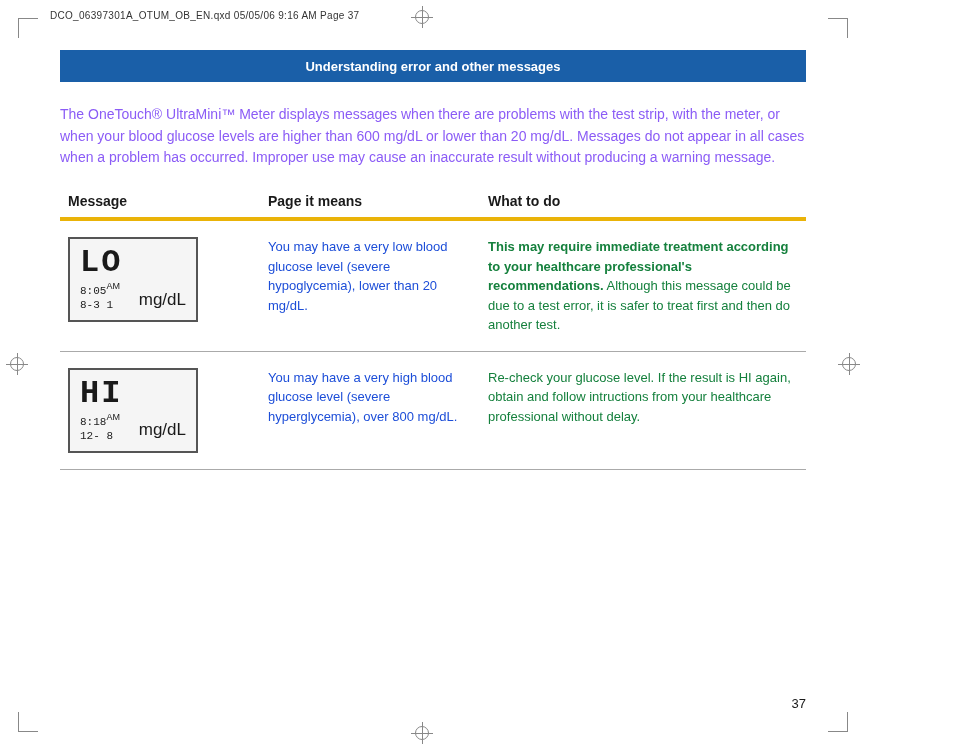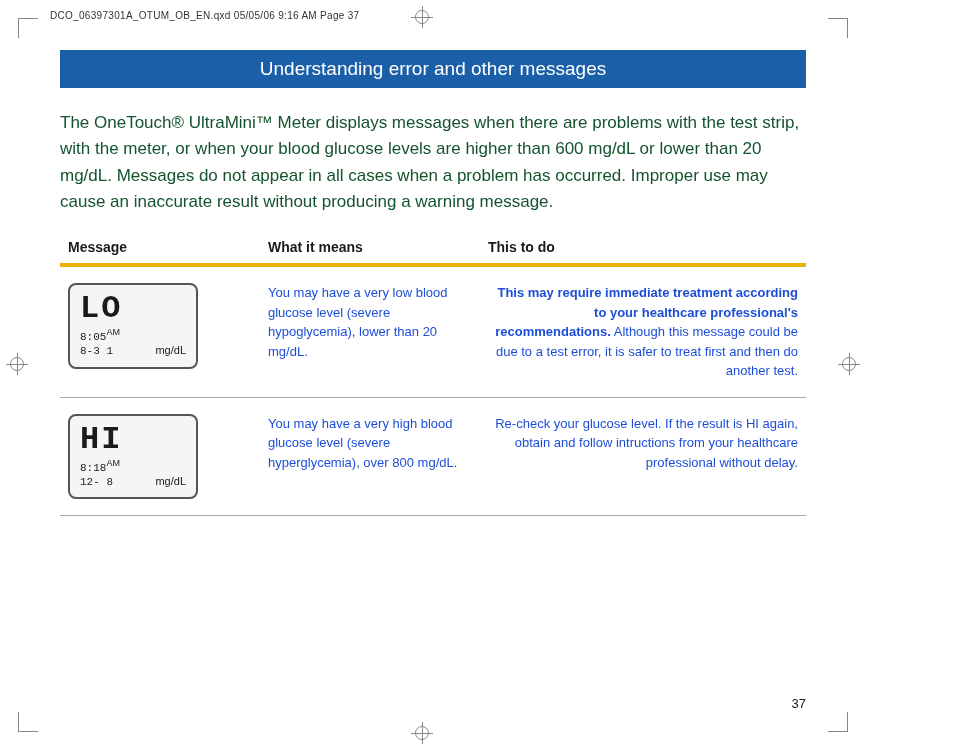--- a/index.html
+++ b/index.html
@@ -89,29 +89,29 @@
 
     
     .title-bar {
       background: #1a5fa8;
       padding: 8px 20px;
       text-align: center;
       margin-bottom: 22px;
     }
     .title-bar-text {
       color: #ffffff;
-      font-size: 19px;
-      font-weight: normal;
+      font-size: 13px;
+      font-weight: bold;
     }
 
     
     .intro-text {
-      font-size: 17px;
+      font-size: 14px;
       line-height: 1.55;
-      color: #14532d;
+      color: #8b5cf6;
       margin-bottom: 18px;
     }
 
     
     .msg-table {
       width: 100%;
       border-collapse: collapse;
     }
 
     .table-header-row th {
@@ -131,21 +131,21 @@
       vertical-align: top;
       padding: 16px 8px 16px 8px;
       border-bottom: 1px solid #aaa;
       font-size: 13px;
       line-height: 1.5;
     }
 
     
     .meter-display {
       border: 2px solid #555;
-      border-radius: 8px;
+      border-radius: 0;
       padding: 8px 10px;
       display: inline-block;
       background: #f5f5f5;
       min-width: 130px;
     }
 
     .meter-big-text {
       font-family: 'Courier New', monospace;
       font-size: 32px;
       font-weight: bold;
@@ -170,39 +170,38 @@
     }
 
     .meter-am {
       font-size: 9px;
       color: #1a1a1a;
       vertical-align: super;
       font-family: Arial, sans-serif;
     }
 
     .meter-mgdl {
-      font-size: 11px;
+      font-size: 17px;
       color: #1a1a1a;
       font-family: Arial, sans-serif;
       align-self: flex-end;
     }
 
     
     .means-text {
       font-size: 13px;
       line-height: 1.5;
       color: #1d4ed8;
     }
 
     
     .todo-text {
       font-size: 13px;
       line-height: 1.5;
-      color: #1d4ed8;
-      text-align: right;
+      color: #15803d;
     }
 
     .todo-bold {
       font-weight: bold;
     }
 
     
     .page-number {
       position: absolute;
       bottom: 39px;
@@ -243,22 +242,22 @@
     <div class="title-bar">
       <span class="title-bar-text">Understanding error and other messages</span>
     </div>
 
     <p class="intro-text">The OneTouch® UltraMini™ Meter displays messages when there are problems with the test strip, with the meter, or when your blood glucose levels are higher than 600 mg/dL or lower than 20 mg/dL. Messages do not appear in all cases when a problem has occurred. Improper use may cause an inaccurate result without producing a warning message.</p>
 
     <table class="msg-table">
       <thead>
         <tr class="table-header-row">
           <th class="th-message">Message</th>
-          <th class="th-means">What it means</th>
-          <th class="th-todo">This to do</th>
+          <th class="th-means">Page it means</th>
+          <th class="th-todo">What to do</th>
         </tr>
       </thead>
       <tbody id="table-body">
       <tr class="table-row">
             <td><div class="meter-display"><span class="meter-big-text">LO</span><div class="meter-small-row">
                   <div class="meter-time-block">8:05<sup class="meter-am">AM</sup><br>8-3 1</div>
                   <span class="meter-mgdl">mg/dL</span>
                 </div></div></td>
             <td class="means-text">You may have a very low blood glucose level (severe hypoglycemia), lower than 20 mg/dL.</td>
             <td class="todo-text"><span class="todo-bold">This may require immediate treatment according to your healthcare professional's recommendations.</span><span> Although this message could be due to a test error, it is safer to treat first and then do another test.</span></td>

